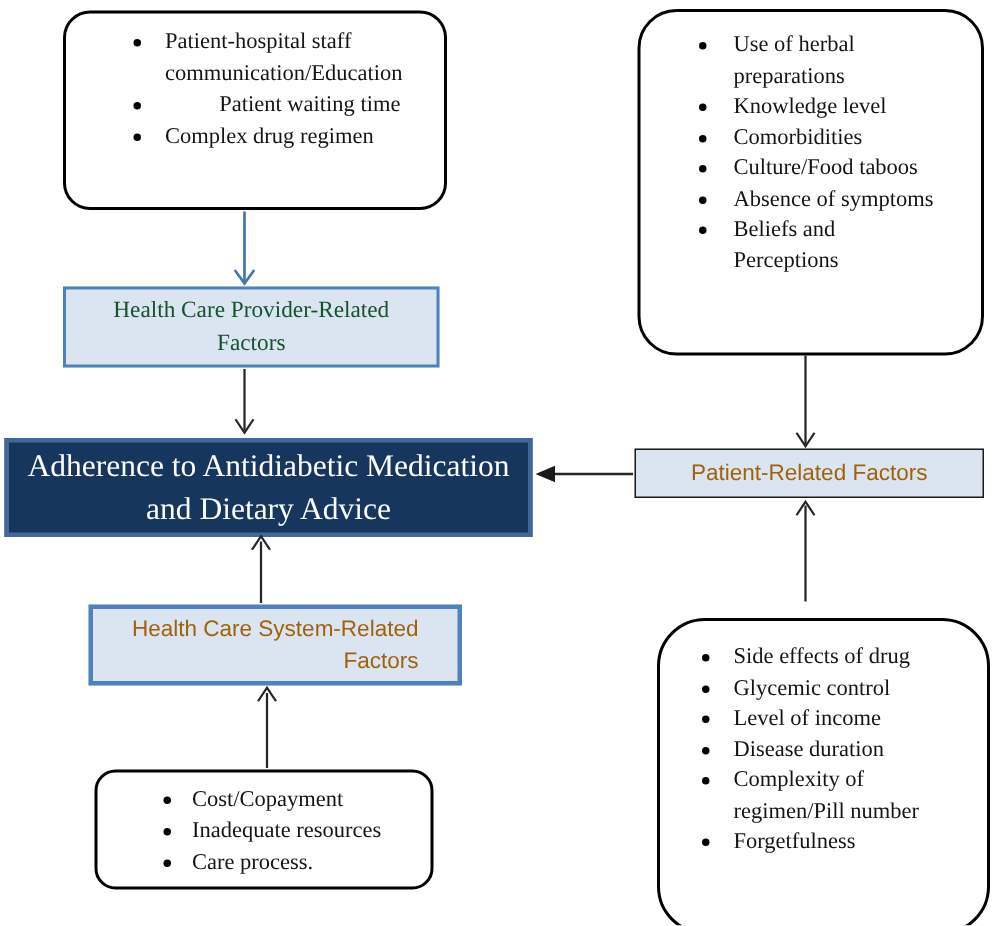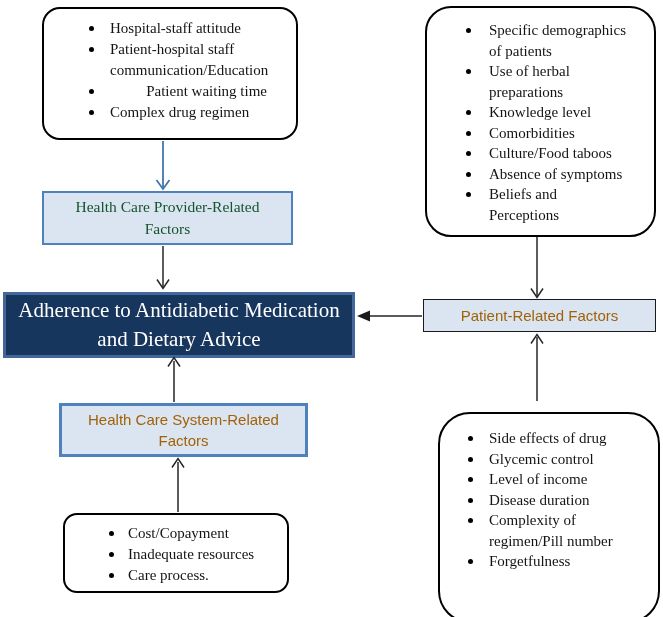--- a/index.html
+++ b/index.html
@@ -34,32 +34,29 @@
   }
   .overlay{position:absolute;left:0;top:0;pointer-events:none;}
 </style>
 </head>
 <body>
 
 <div class="canvas">
 
   <div class="rbox" style="left:42px;top:7px;width:256px;height:133px;border-radius:18px;">
     <ul class="blist" style="margin:9px 6px 0 43px;width:180px;">
-      <li style="padding-left:23px;">Hospital-staff attitude</li>
       <li style="padding-left:23px;">Patient-hospital staff
 communication/Education</li>
       <li style="padding-left:23px;text-align:right;">Patient waiting time</li>
       <li style="padding-left:23px;">Complex drug regimen</li>
     </ul>
   </div>
 
   <div class="rbox" style="left:425px;top:6px;width:231px;height:231px;border-radius:26px;border-width:2px;">
     <ul class="blist" style="margin:12px 6px 0 37px;width:170px;line-height:20.5px;">
-      <li style="padding-left:25px;line-height:20.5px;">Specific demographics
-of patients</li>
       <li style="padding-left:25px;line-height:20.5px;">Use of herbal
 preparations</li>
       <li style="padding-left:25px;line-height:20.5px;">Knowledge level</li>
       <li style="padding-left:25px;line-height:20.5px;">Comorbidities</li>
       <li style="padding-left:25px;line-height:20.5px;">Culture/Food taboos</li>
       <li style="padding-left:25px;line-height:20.5px;">Absence of symptoms</li>
       <li style="padding-left:25px;line-height:20.5px;">Beliefs and
 Perceptions</li>
     </ul>
   </div>
@@ -70,21 +67,21 @@
   </div>
 
   <div class="fbox navy" style="left:3px;top:292px;width:352px;height:66px;">
     <span style="display:block;width:330px;">Adherence to Antidiabetic Medication and Dietary Advice</span>
   </div>
 
   <div class="fbox sans-label" style="left:423px;top:299px;width:233px;height:33px;background:#dbe5f1;border:1.5px solid #1a1a1a;">
     <span>Patient-Related Factors</span>
   </div>
 
-  <div class="fbox lightblue sans-label" style="left:59px;top:403px;width:249px;height:54px;border-width:3px;">
+  <div class="fbox lightblue sans-label" style="left:59px;top:403px;width:249px;height:54px;border-width:3px;text-align:right;">
     <span>Health Care System-Related
 Factors</span>
   </div>
 
   <div class="rbox" style="left:63px;top:513px;width:226px;height:80px;border-radius:14px;">
     <ul class="blist" style="margin:8px 6px 0 42px;width:170px;">
       <li style="padding-left:21px;">Cost/Copayment</li>
       <li style="padding-left:21px;">Inadequate resources</li>
       <li style="padding-left:21px;">Care process.</li>
     </ul>

